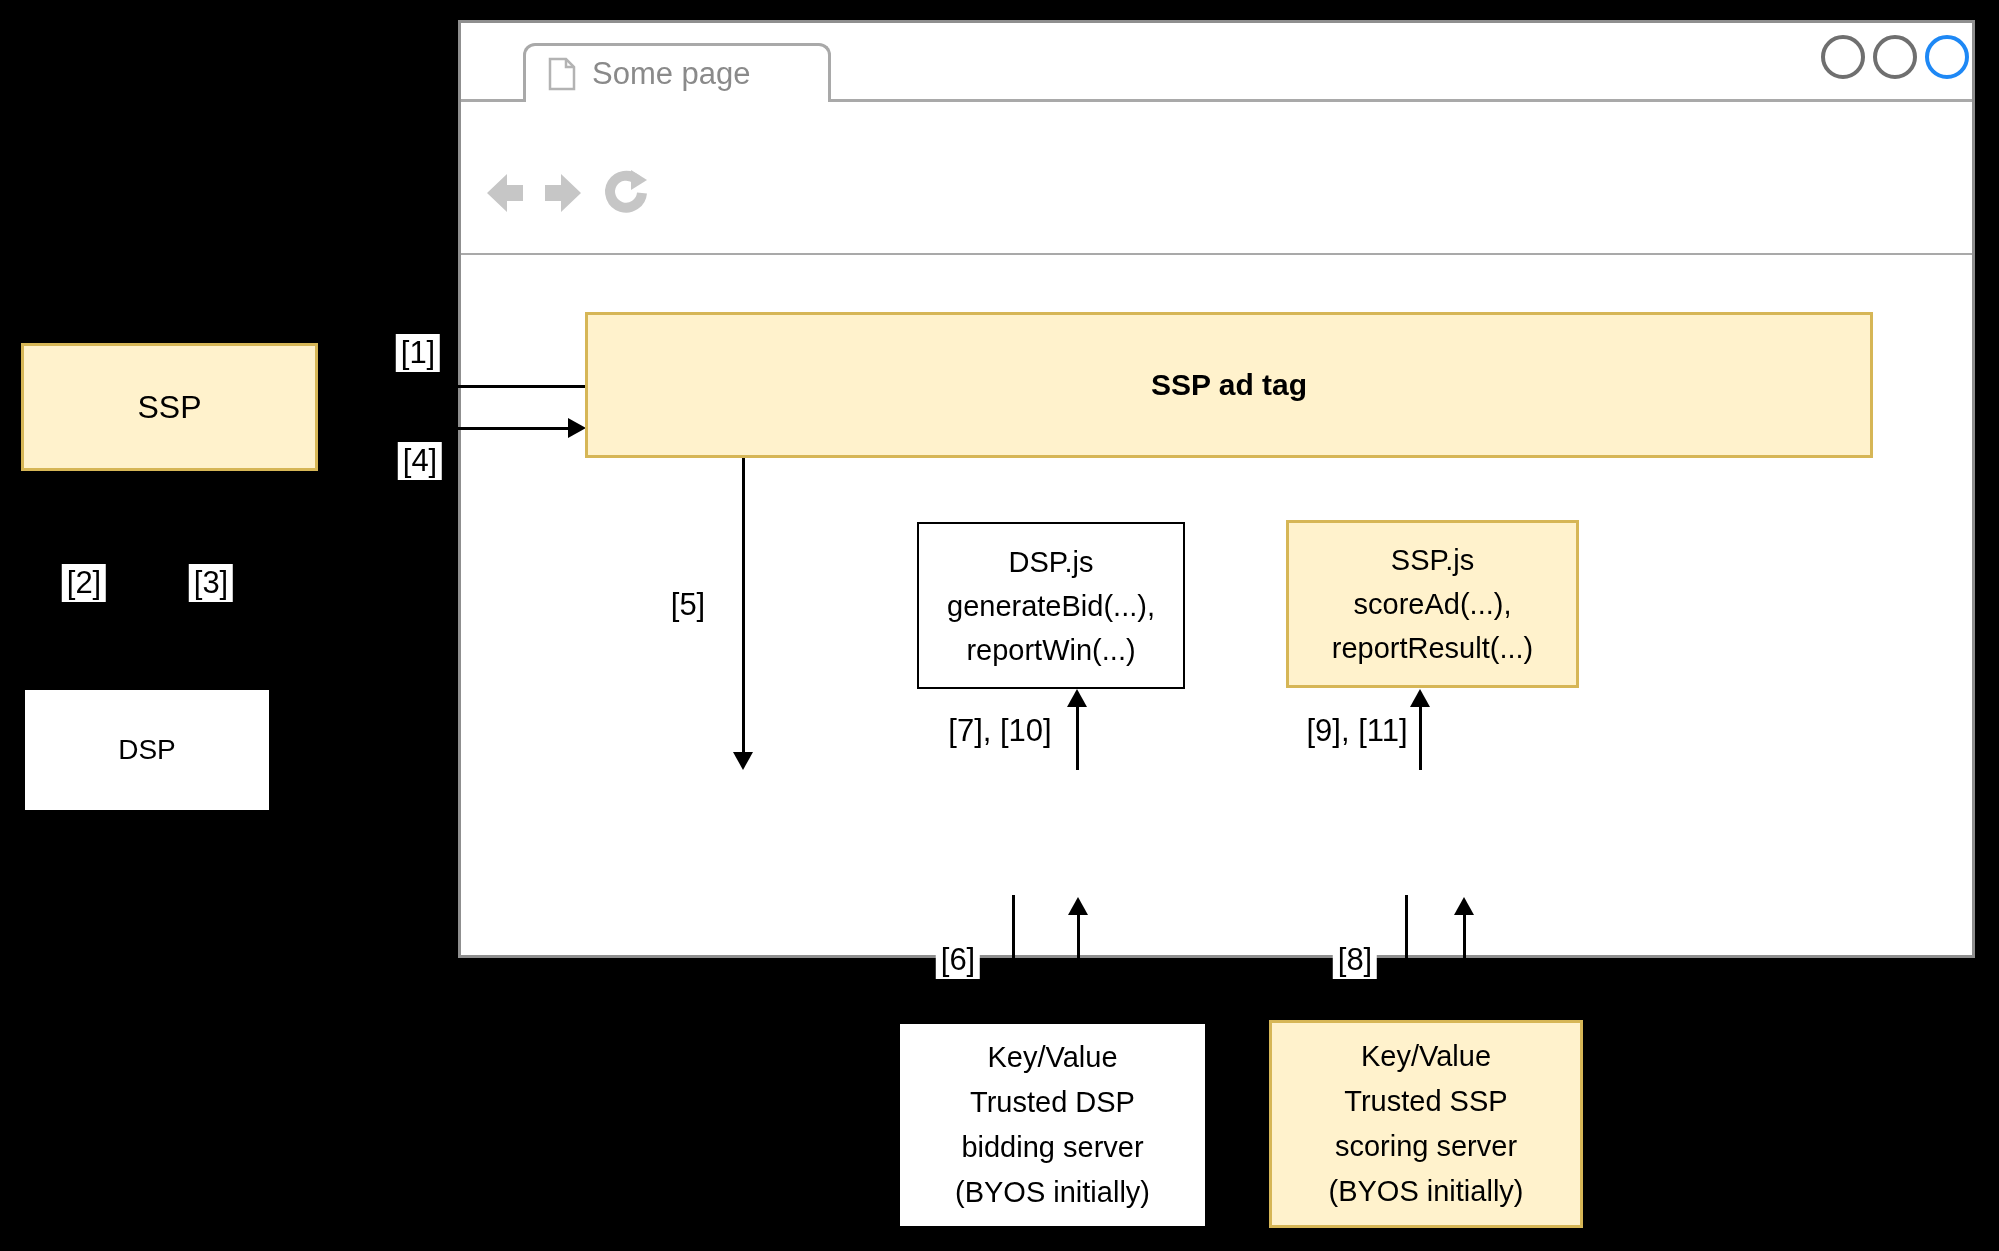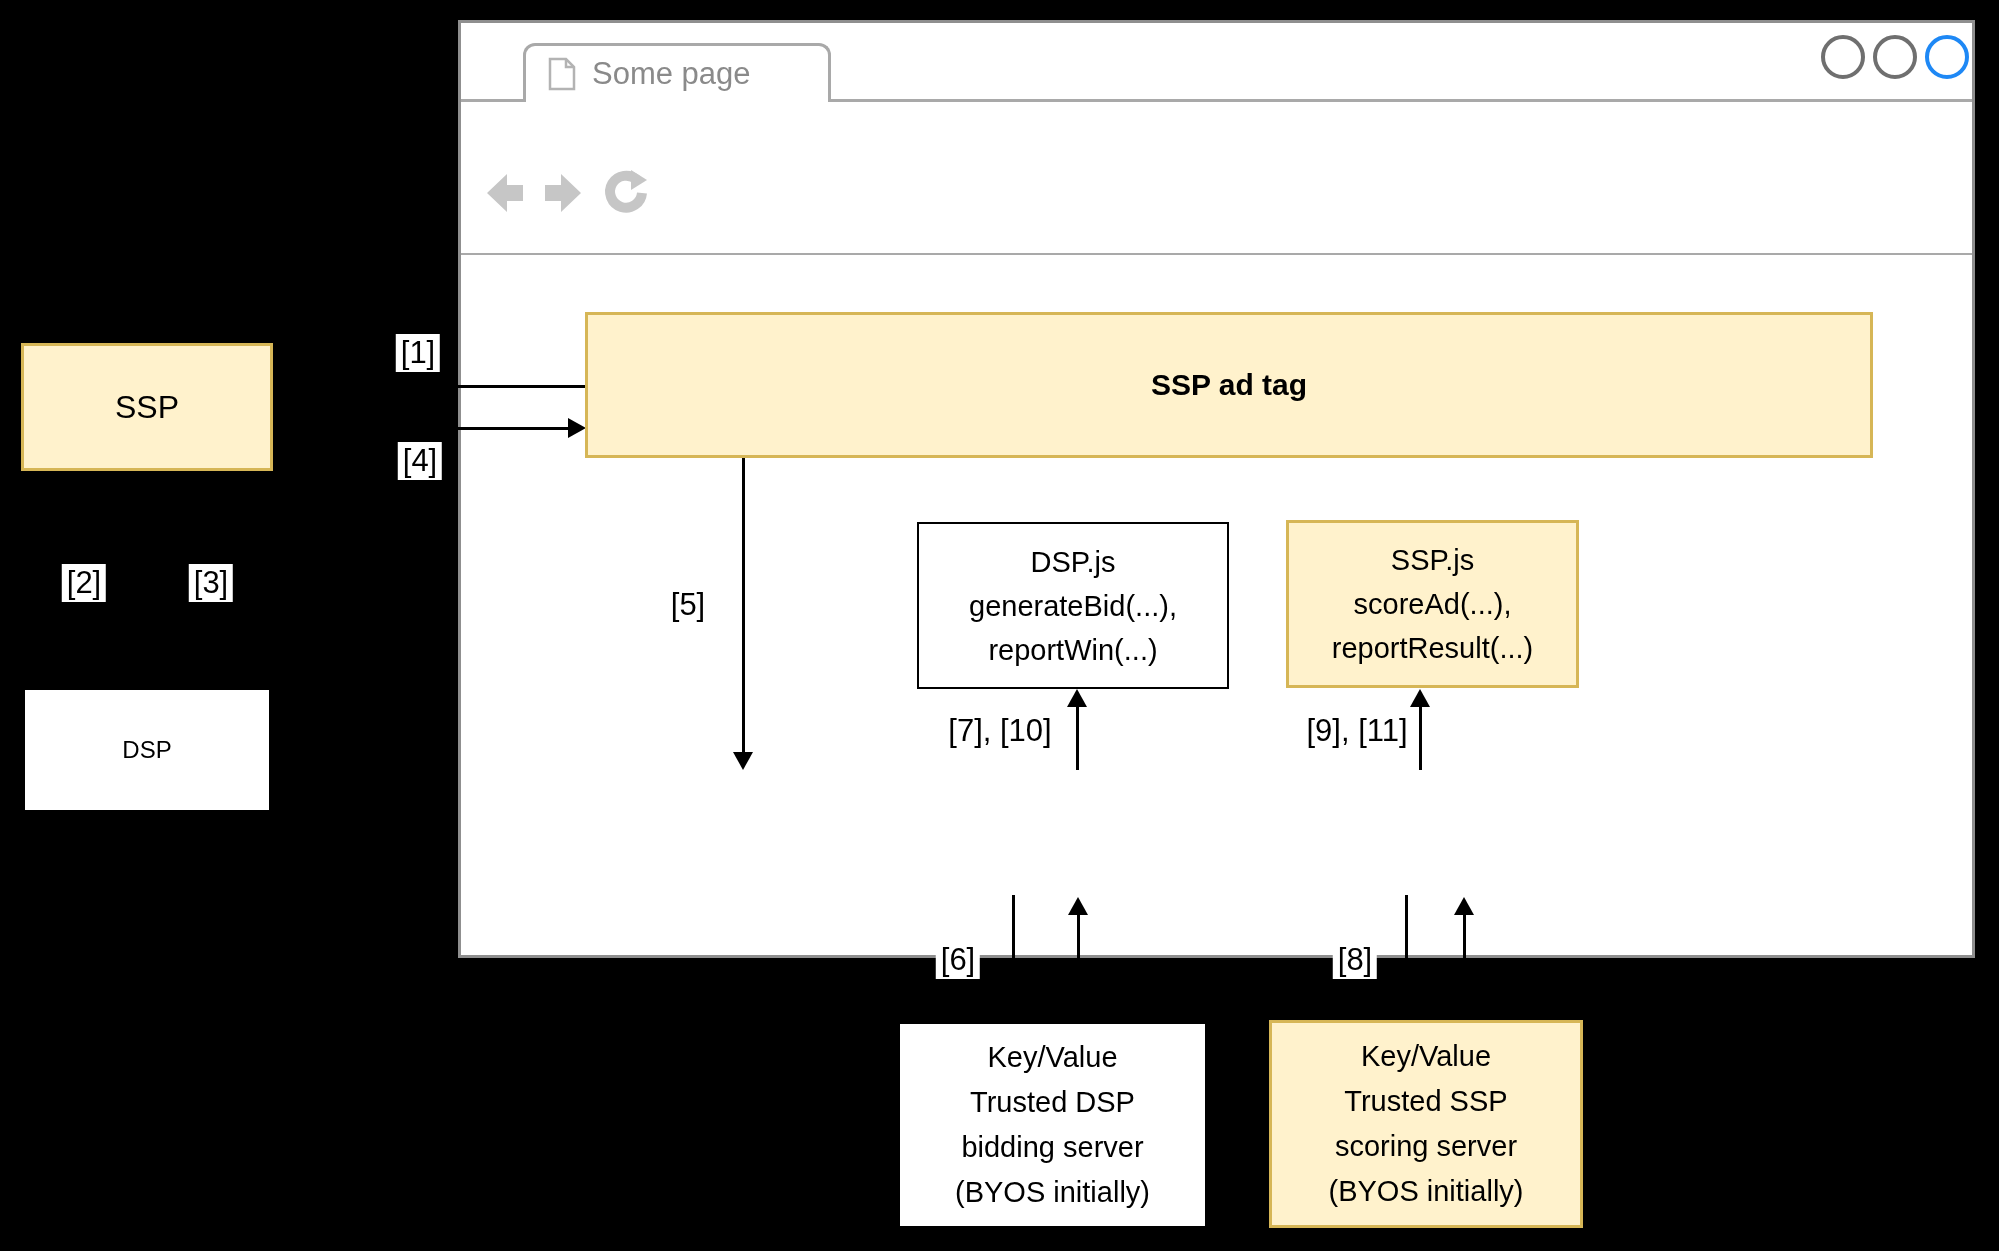--- a/index.html
+++ b/index.html
@@ -32,24 +32,24 @@
   }
   .url-text{font-size:31px;color:#8a8a8a;white-space:nowrap;}
   .navline{position:absolute;left:0;right:0;top:230px;border-top:2px solid #a9a9a9;}
   
   .node{
     position:absolute;box-sizing:border-box;display:flex;flex-direction:column;
     align-items:center;justify-content:center;text-align:center;
     font-size:29px;line-height:44px;background:#fff;border:2px solid #000;z-index:3;
   }
   .yellow{background:#FFF2CC;border:3px solid #D6B656;}
-  .ssp-box{left:21px;top:343px;width:252px;height:128px;font-size:32px;}
-  .dsp-box{left:23px;top:688px;width:248px;height:124px;font-size:24px;}
+  .ssp-box{left:21px;top:343px;width:297px;height:128px;font-size:32px;}
+  .dsp-box{left:23px;top:688px;width:248px;height:124px;font-size:28px;}
   .adtag-box{left:585px;top:312px;width:1288px;height:146px;font-size:30px;font-weight:bold;}
-  .dspjs-box{left:917px;top:522px;width:312px;height:167px;}
+  .dspjs-box{left:917px;top:522px;width:268px;height:167px;}
   .sspjs-box{left:1270px;top:520px;width:293px;height:168px;margin-left:16px;}
   .fledge-box{left:563px;top:770px;width:1330px;height:126px;font-size:30px;}
   .kvdsp-box{left:898px;top:1022px;width:309px;height:206px;line-height:45px;}
   .kvssp-box{left:1269px;top:1020px;width:314px;height:208px;line-height:45px;}
   
   .hline,.vline{position:absolute;background:#000;z-index:2;}
   .hline{height:3px;}
   .vline{width:3px;}
   .ah{position:absolute;width:0;height:0;z-index:2;}
   .ah-right{border-top:10px solid transparent;border-bottom:10px solid transparent;border-left:18px solid #000;}

